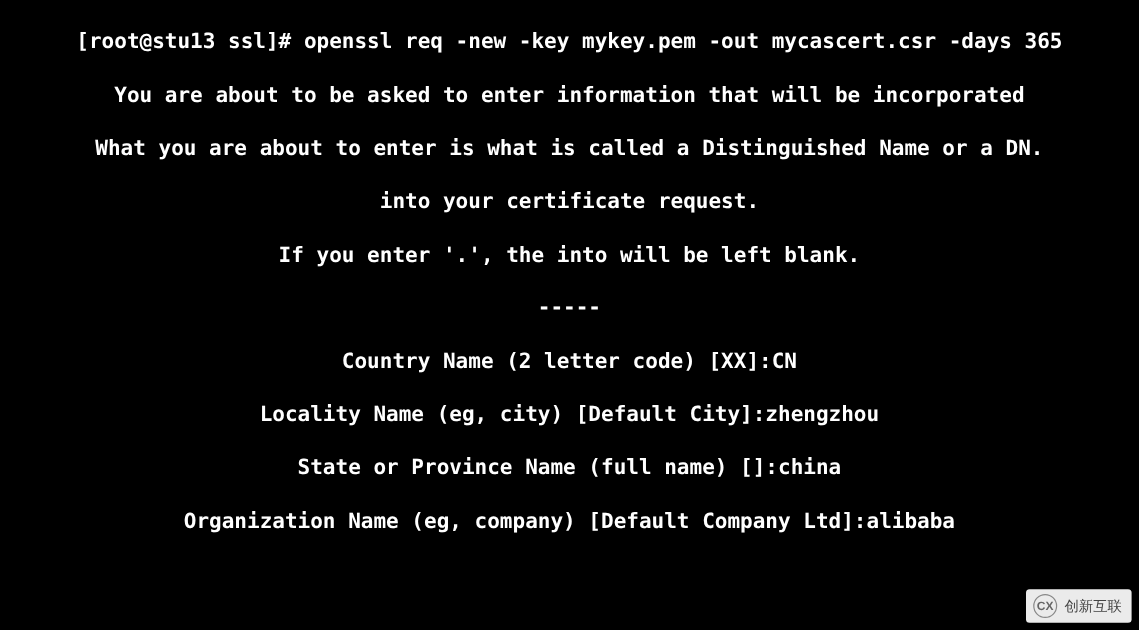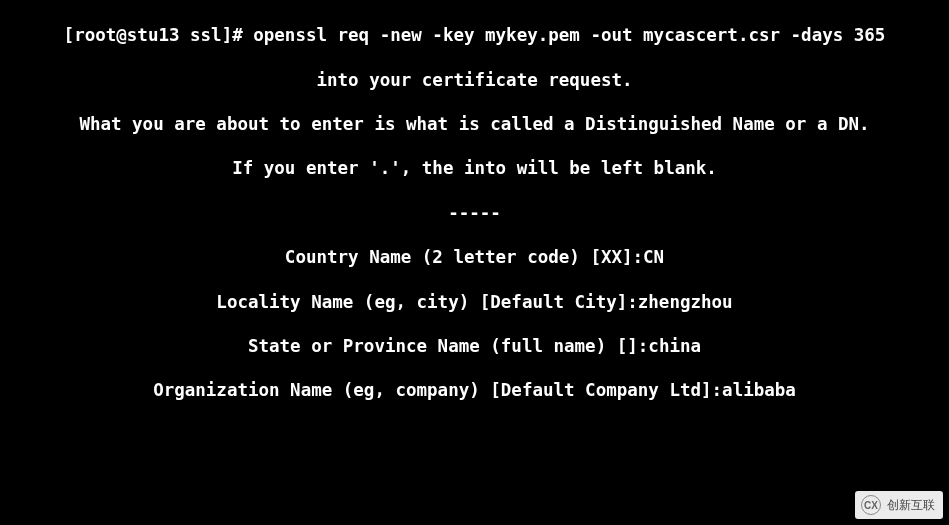--- a/index.html
+++ b/index.html
@@ -44,22 +44,23 @@
     border: 1px solid #888;
     border-radius: 50%;
     font-size: 10px;
   }
 </style>
 </head>
 <body>
 
 <div class="terminal">
 <span class="line"><span>[</span><span>root@stu13</span><span> ssl</span><span>]# </span><span>openssl req -new -key mykey.pem -out mycascert.csr -days 365</span></span>
+<span class="line">You are about to be asked to enter information that will be incorporated</span>
+<span class="line">What you are about to enter is what is called a Distinguished Name or a DN.</span>
 <span class="line">into your certificate request.</span>
-<span class="line">What you are about to enter is what is called a Distinguished Name or a DN.</span>
 <span class="line">If you enter '.', the into will be left blank.</span>
 <span class="line">-----</span>
 <span class="line"><span>Country Name (2 letter code) [XX]:</span><span>CN</span></span>
 <span class="line"><span>Locality Name (eg, city) [Default City]:</span><span>zhengzhou</span></span>
 <span class="line"><span>State or Province Name (full name) []:</span><span>china</span></span>
 <span class="line"><span>Organization Name (eg, company) [Default Company Ltd]:</span><span>alibaba</span></span>
 
 
 
 <span class="line"></span>

